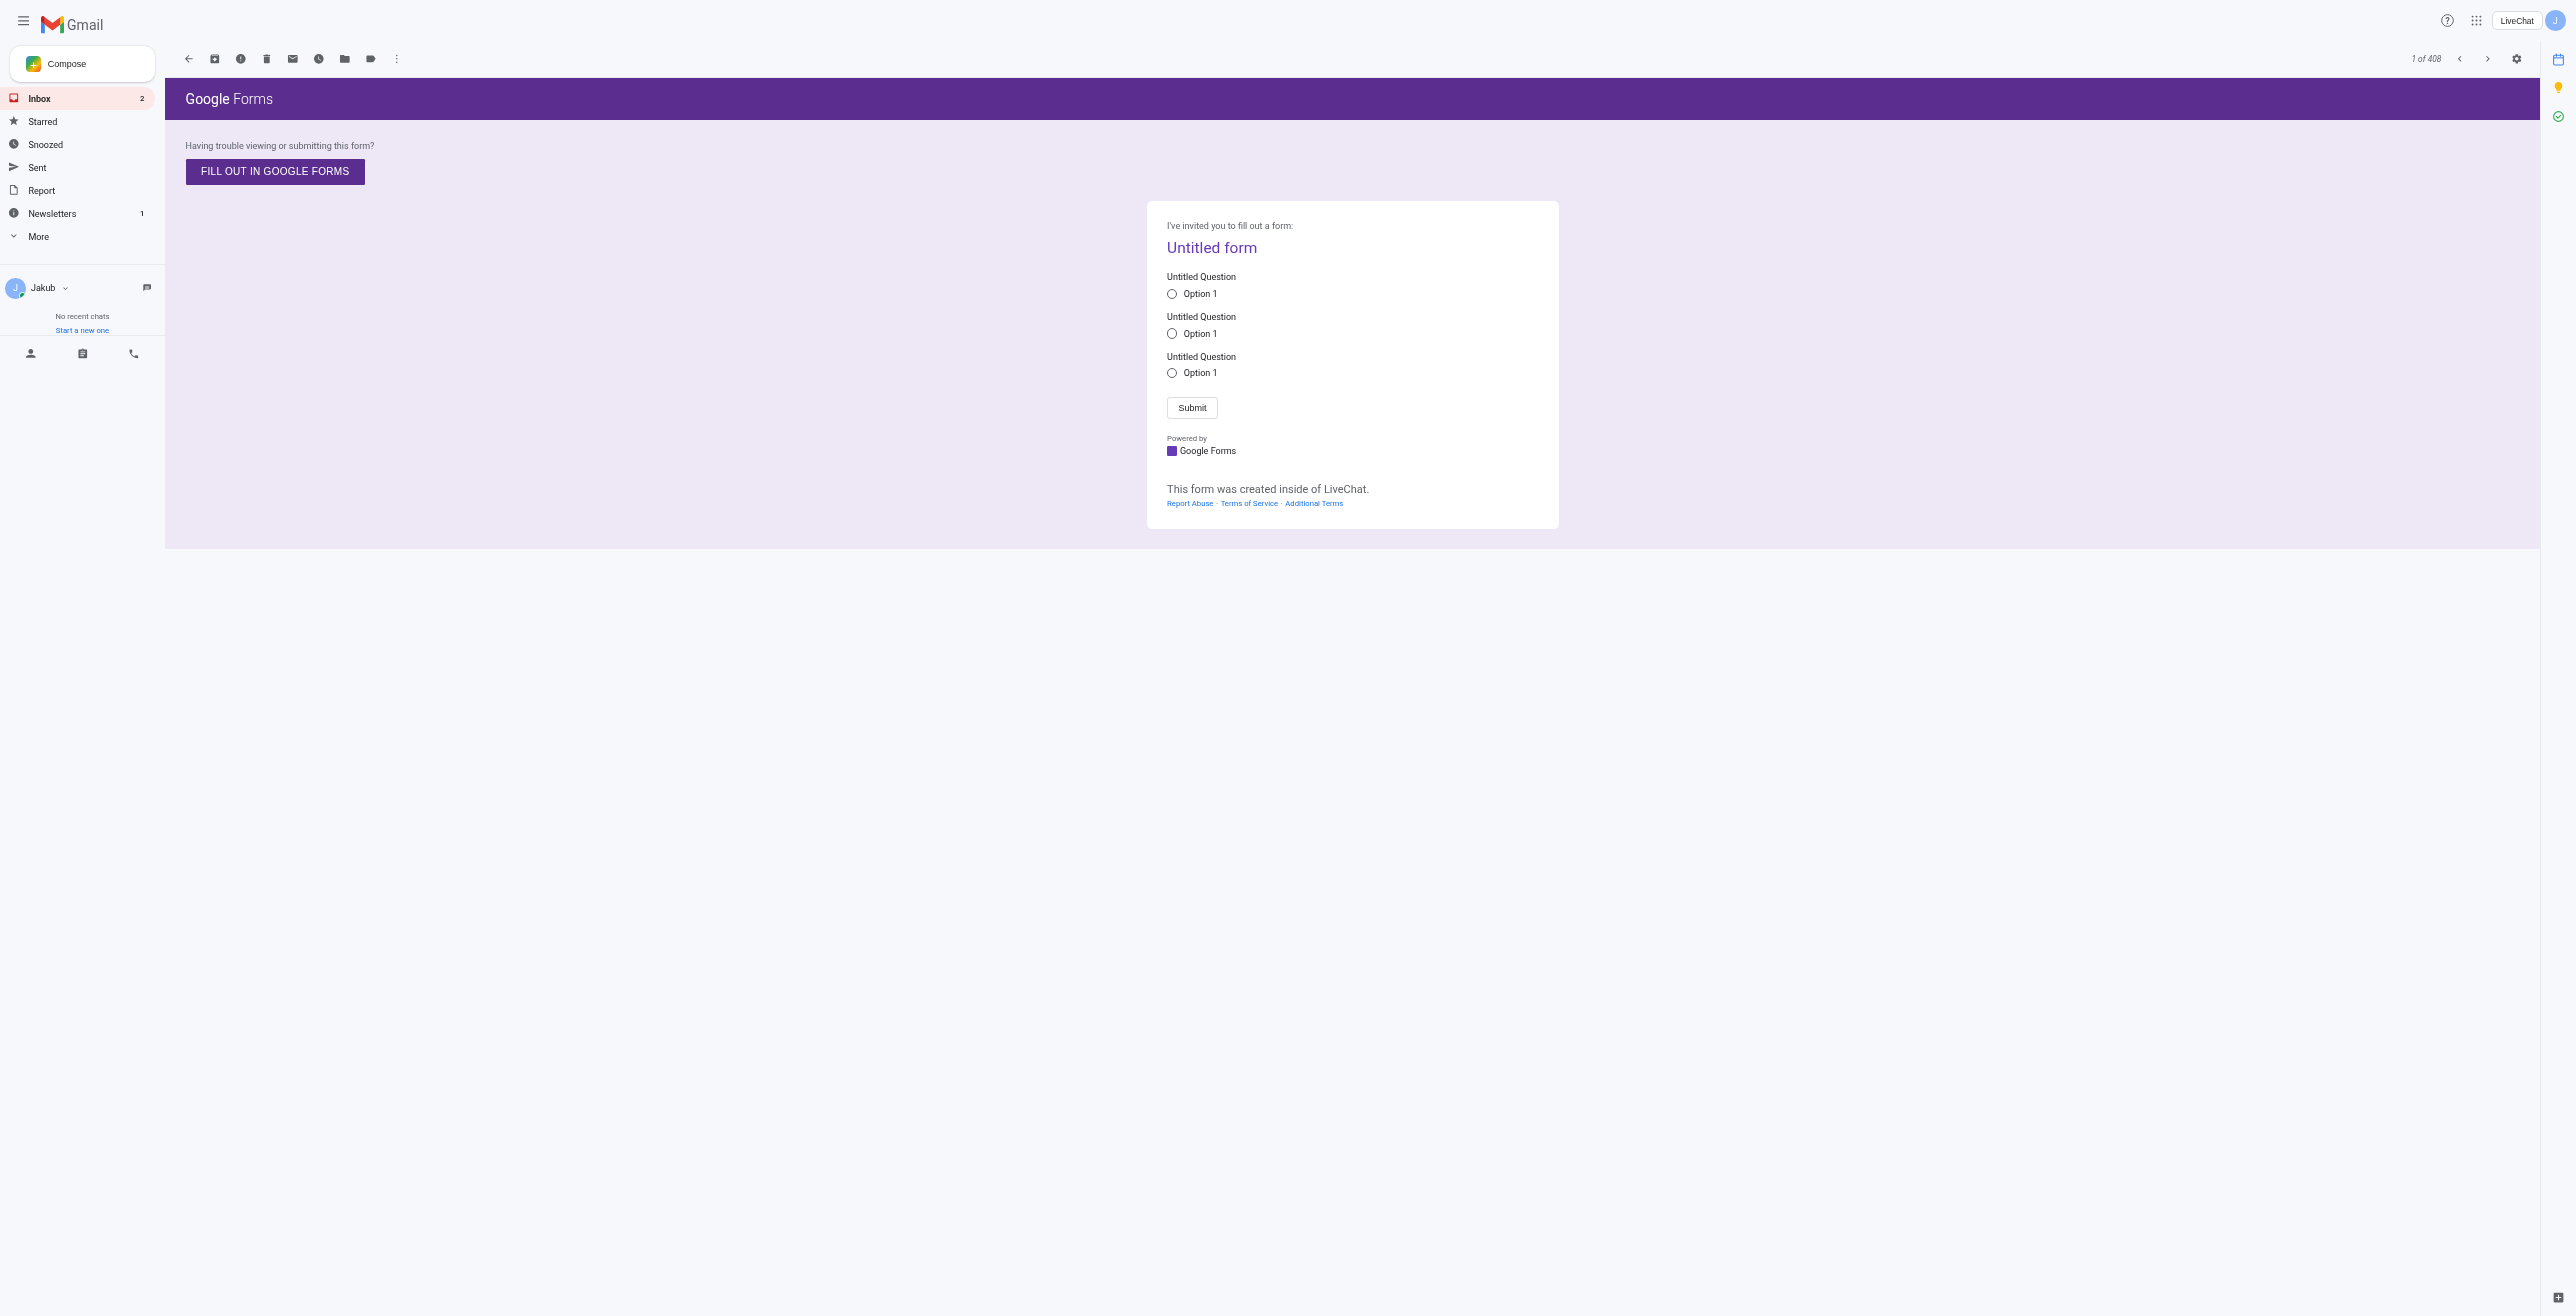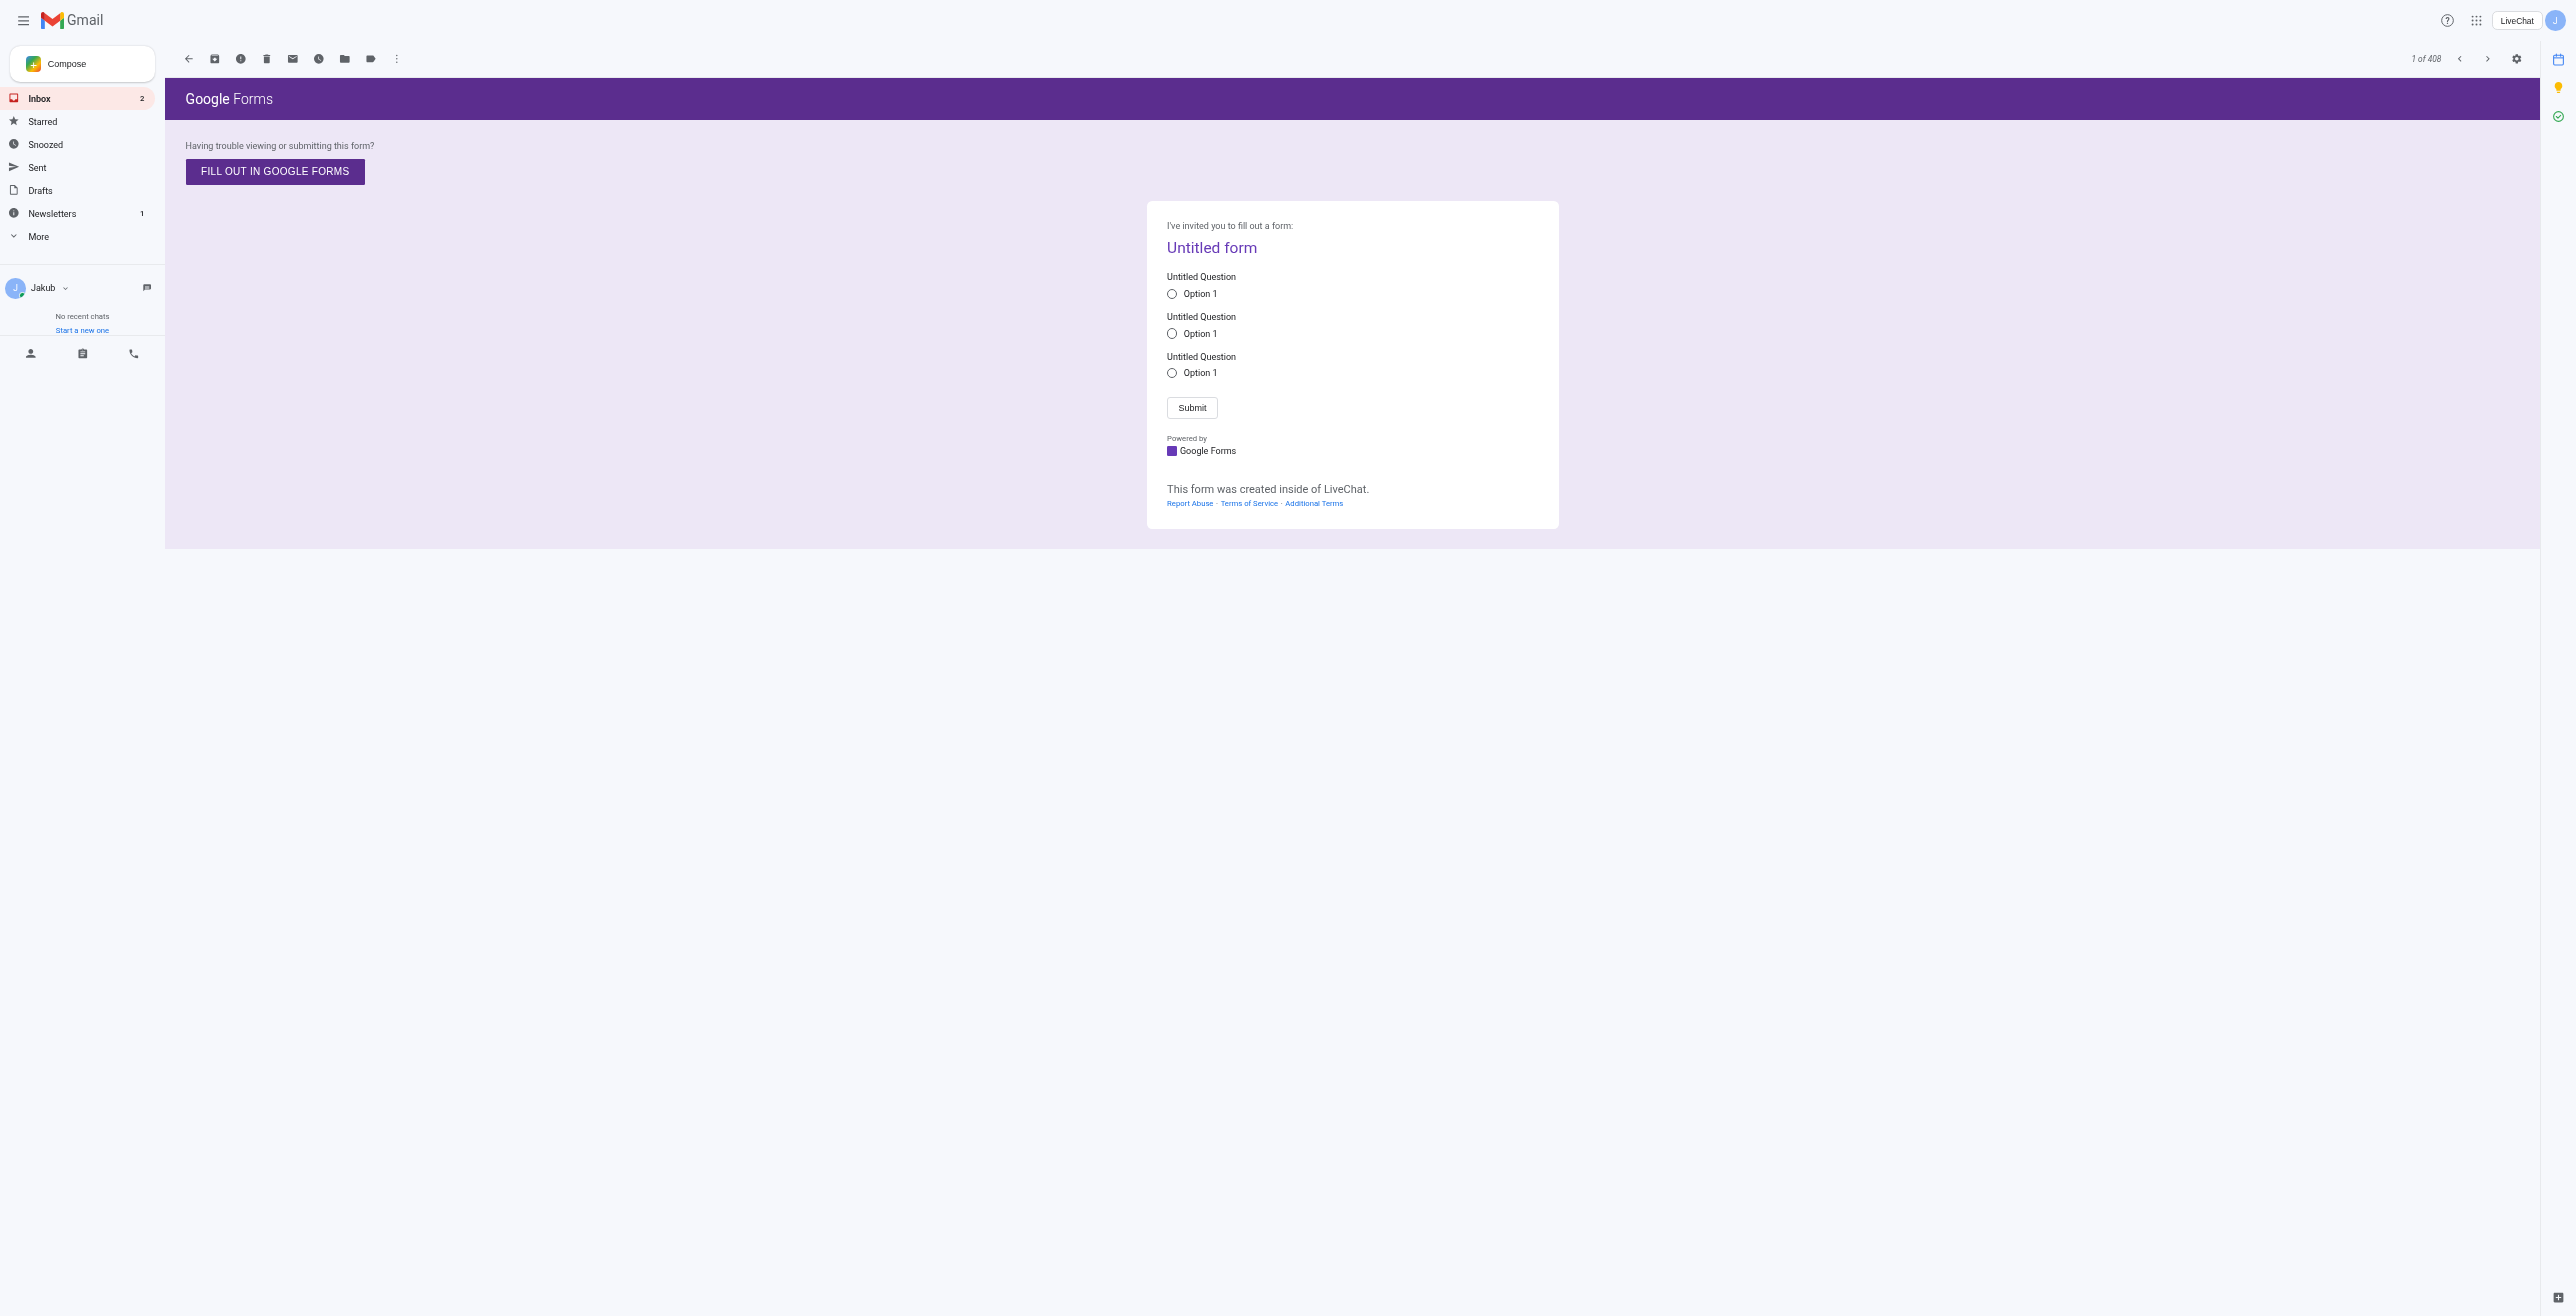--- a/index.html
+++ b/index.html
@@ -1,20 +1,20 @@
 <!DOCTYPE html>
 <html style="font-size:10.3px"><head>
   <meta charset="utf-8">
   <style>
     * { margin: 0; padding: 0; box-sizing: border-box; }
     body { font-family: 'Google Sans', Roboto, Arial, sans-serif; font-size: 9px; background: #f6f8fc; color: #202124; height: 100vh; overflow: hidden; display: flex; flex-direction: column; }
 
     
     .topbar { display: flex; align-items: center; height: 41px; padding: 0 10.3px; background: #f6f8fc; gap: 5.2px; flex-shrink: 0; }
-    .topbar-left { display: flex; align-items: center; gap: 5.2px; width: 155px; flex-shrink: 0; }
+    .topbar-left { display: flex; align-items: flex-end; gap: 5.2px; width: 155px; flex-shrink: 0; }
     .menu-icon { width: 26px; height: 26px; display: flex; align-items: center; justify-content: center; border-radius: 50%; cursor: pointer; }
     .gmail-logo { display: flex; align-items: center; gap: 2.6px; }
     .gmail-logo-text { font-size: 14px; color: #5f6368; font-weight: 400; }
     .search-bar { flex: 1; max-width: 464px; background: #eaf1fb; border-radius: 15.5px; display: flex; align-items: center; padding: 0 10.3px; height: 30px; gap: 7.7px; }
     .search-bar input { border: none; background: transparent; outline: none; font-size: 10.3px; width: 100%; color: #202124; }
     .topbar-right { display: flex; align-items: center; gap: 2.6px; margin-left: auto; }
     .icon-btn { width: 26px; height: 26px; border-radius: 50%; display: flex; align-items: center; justify-content: center; cursor: pointer; color: #5f6368; font-size: 11.6px; border: none; background: transparent; }
     .livechat-btn { background: white; border: 0.6px solid #dadce0; border-radius: 5.2px; padding: 3.9px 7.7px; font-size: 8.4px; font-weight: 500; cursor: pointer; color: #202124; }
     .avatar { width: 20.6px; height: 20.6px; border-radius: 50%; background: #8ab4f8; display: flex; align-items: center; justify-content: center; color: white; font-size: 8.4px; cursor: pointer; }
 
@@ -173,21 +173,21 @@
       </span>
       <span>Sent</span>
     </div>
 
     <div class="nav-item">
       <span class="nav-icon">
         <svg width="11.6" height="11.6" viewBox="0 0 24 24" fill="#5f6368">
             <path d="M14 2H6c-1.1 0-2 .9-2 2v16c0 1.1.9 2 2 2h12c1.1 0 2-.9 2-2V8l-6-6zm4 18H6V4h7v5h5v11z"></path>
           </svg>
       </span>
-      <span>Drafts</span>
+      <span>Report</span>
     </div>
 
     <div class="nav-item">
       <span class="nav-icon">
         <svg width="11.6" height="11.6" viewBox="0 0 24 24" fill="#5f6368">
             <path d="M12 2C6.48 2 2 6.48 2 12s4.48 10 10 10 10-4.48 10-10S17.52 2 12 2zm1 15h-2v-6h2v6zm0-8h-2V7h2v2z"></path>
           </svg>
       </span>
       <span>Newsletters</span>
       <span class="nav-badge">1</span>

